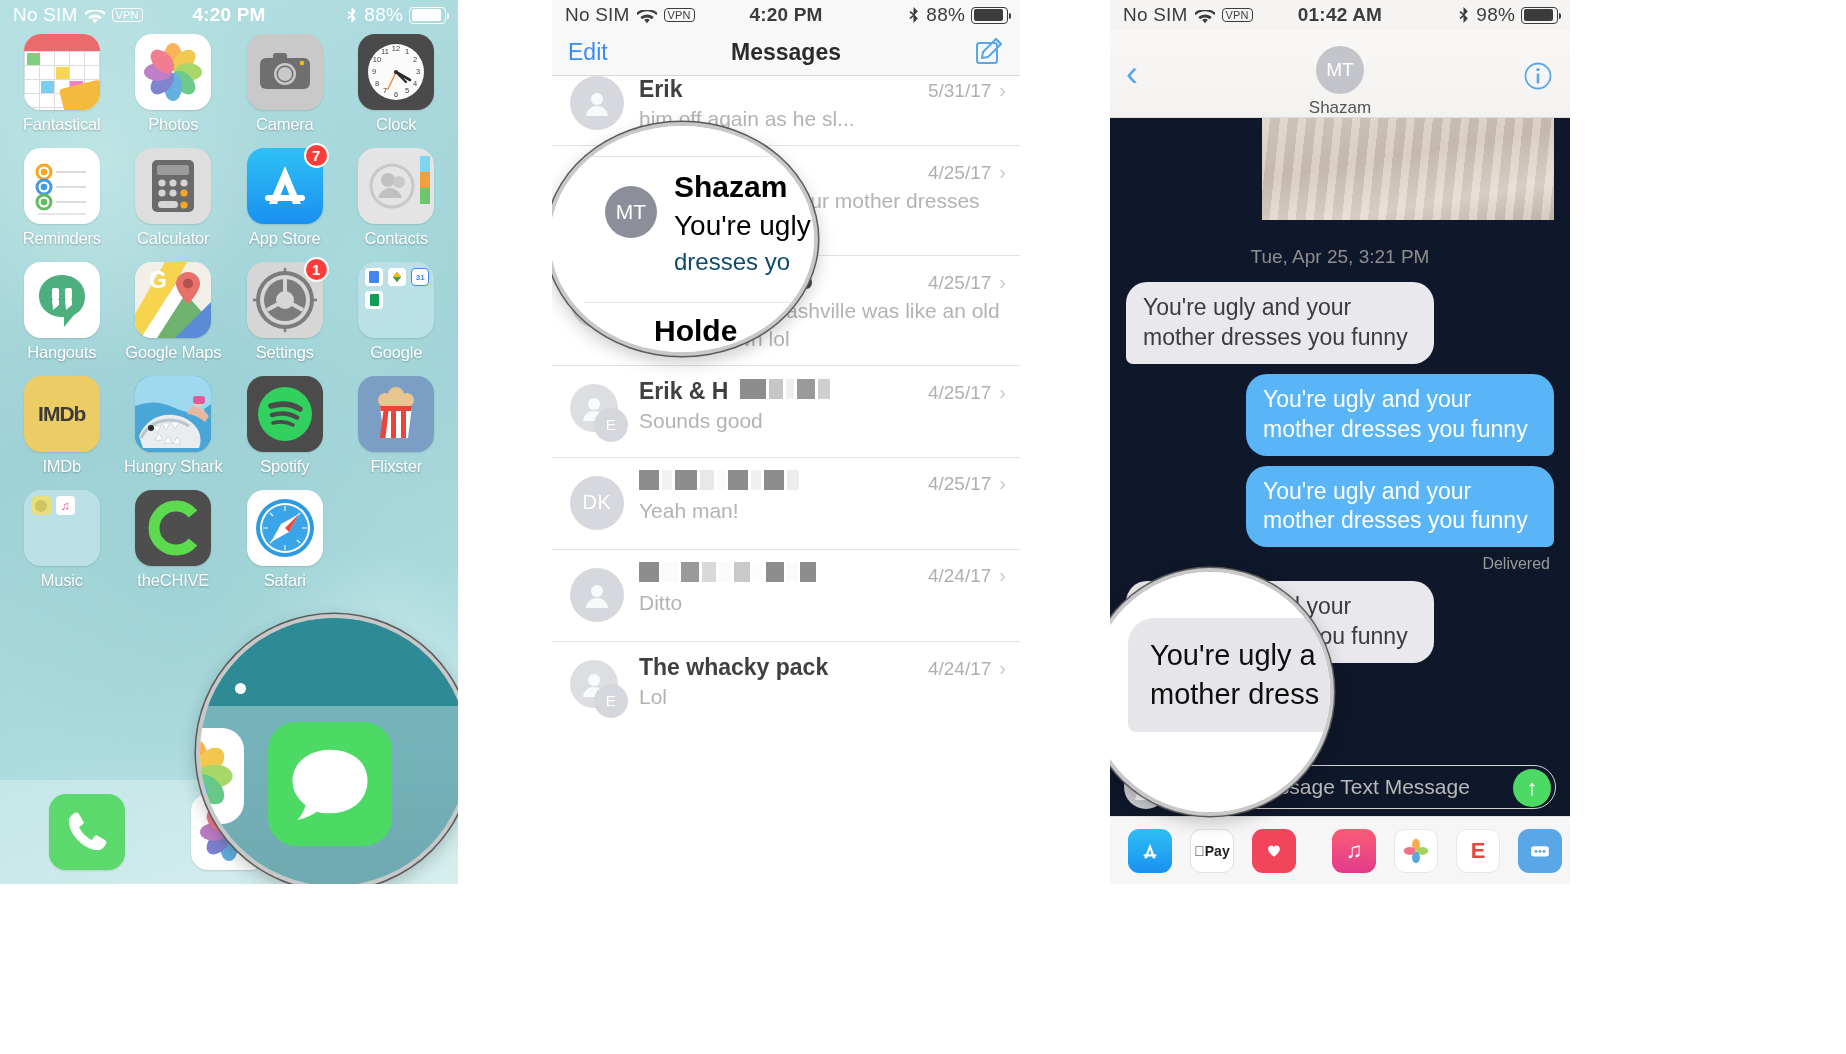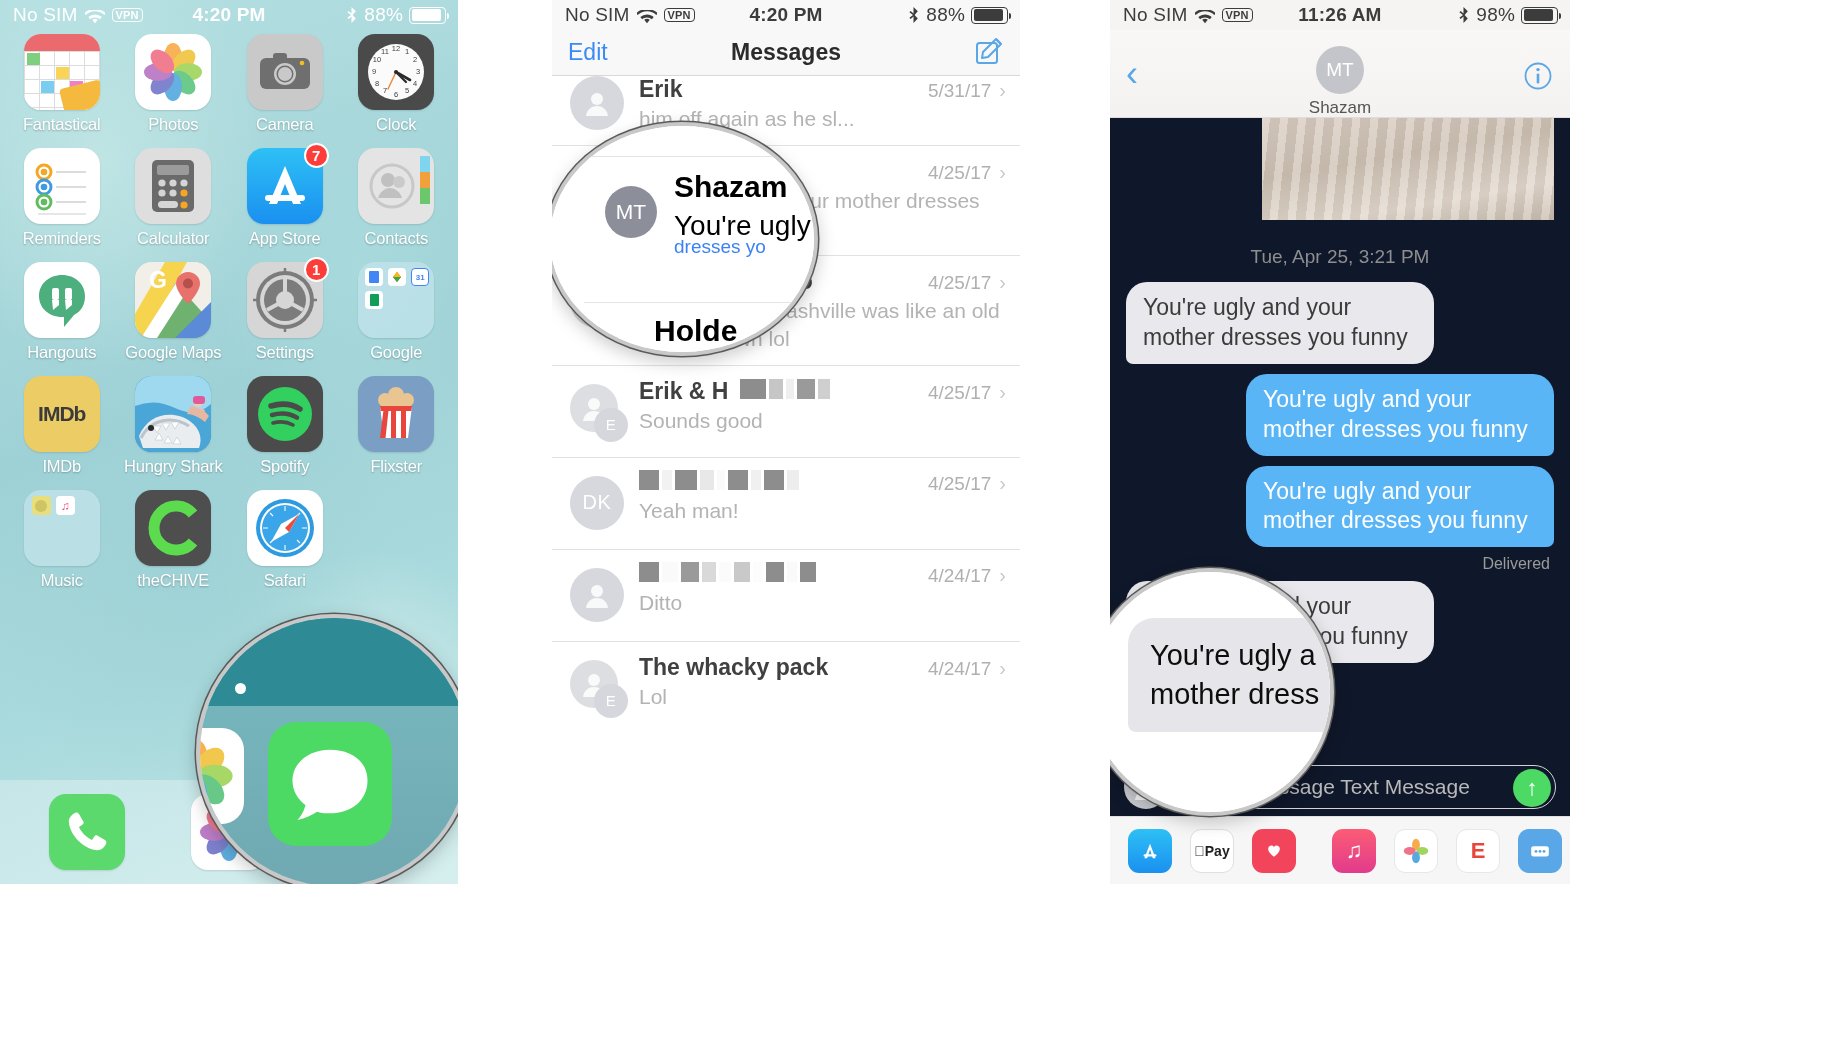--- a/index.html
+++ b/index.html
@@ -22,21 +22,21 @@
     position: relative; height: 30px; width: 100%;
     display: flex; align-items: center;
     font-size: 19px; letter-spacing: .2px;
   }
   .sb-left { display: flex; align-items: center; gap: 7px; padding-left: 13px; }
   .sb-center { position: absolute; left: 0; right: 0; text-align: center; font-weight: 600; pointer-events: none; }
   .sb-right { margin-left: auto; display: flex; align-items: center; gap: 6px; padding-right: 12px; }
   .sb-light { color: #ffffff; }
   .sb-dark  { color: #3c3c3c; }
   .vpn-badge {
-    font-size: 11px; font-weight: 700; border: 1.6px solid currentColor;
+    font-size: 11px; font-weight: 400; border: 1.6px solid currentColor;
     border-radius: 4px; padding: 1px 3px 0 3px; line-height: 1.05;
   }
   .wifi { display:inline-block; width:20px; height:15px; }
   .bt { display:inline-block; width:12px; height:17px; }
   .batt {
     width: 37px; height: 17px; border: 1.7px solid currentColor;
     border-radius: 4px; position: relative; display:inline-block;
   }
   .batt::after {
     content:''; position:absolute; right:-4px; top:5px; width:2.5px; height:6px;
@@ -846,39 +846,39 @@
         </div>
       </div>
     </div>
 
     <div class="mag" style="left:-6px; top:122px; width:272px; height:234px; border-radius:50%;">
       <div class="mag-inner" style="left:0;top:0;width:272px;height:234px;background:#fff;">
         <div style="position:absolute;left:34px;right:0;top:30px;height:1.4px;background:#e4e4e4;"></div>
         <div style="position:absolute;left:55px;top:60px;width:52px;height:52px;border-radius:50%;background:#8c8f99;color:#fff;display:flex;align-items:center;justify-content:center;font-size:21px;">MT</div>
         <div style="position:absolute;left:124px;top:44px;font-size:30px;font-weight:700;color:#000;">Shazam</div>
         <div style="position:absolute;left:124px;top:84px;font-size:28px;color:#000000;">You're ugly</div>
-        <div style="position:absolute;left:124px;top:110px;font-size:19px;color:#3b82f6;">dresses yo</div>
+        <div style="position:absolute;left:124px;top:122px;font-size:24px;color:#0c4a6e;">dresses yo</div>
         <div style="position:absolute;left:34px;right:0;top:176px;height:1.4px;background:#e4e4e4;"></div>
         <div style="position:absolute;left:104px;top:188px;font-size:30px;font-weight:700;color:#000;">Holde</div>
       </div>
     </div>
   </div>
 
   <div class="phone p3">
     <div class="statusbar sb-dark" style="background:#f5f4f2;">
       <div class="sb-left">
         <span>No SIM</span>
         <span class="wifi">
           <svg viewBox="0 0 20 15" width="20" height="15">
               <path d="M10 13.2l-2.8-3.4a4.4 4.4 0 0 1 5.6 0zM10 7.4c-1.9 0-3.6.7-4.9 1.9L3.3 7.1A9.6 9.6 0 0 1 10 4.4c2.6 0 5 1 6.7 2.7l-1.8 2.2A7.1 7.1 0 0 0 10 7.4zM10 1.3c-3.6 0-6.9 1.4-9.3 3.7L-.9 3.3A14.9 14.9 0 0 1 10 -1c4.2 0 8 1.7 10.9 4.3l-1.6 1.7A13.4 13.4 0 0 0 10 1.3z" fill="currentColor"></path>
             </svg>
         </span>
         <span class="vpn-badge">VPN</span>
       </div>
-      <div class="sb-center">11:26 AM</div>
+      <div class="sb-center">01:42 AM</div>
       <div class="sb-right">
         <span class="bt">
           <svg viewBox="0 0 12 17" width="12" height="17">
               <path d="M5.5 0l4.3 4.2L6.6 7.9l3.2 3.5L5.5 16V9.6L2.6 12 1.4 10.7 5 8 1.4 5.3 2.6 4l2.9 2.4V0z" fill="currentColor"></path>
             </svg>
         </span>
         <span>98%</span>
         <span class="batt">
             <i></i>
           </span>

